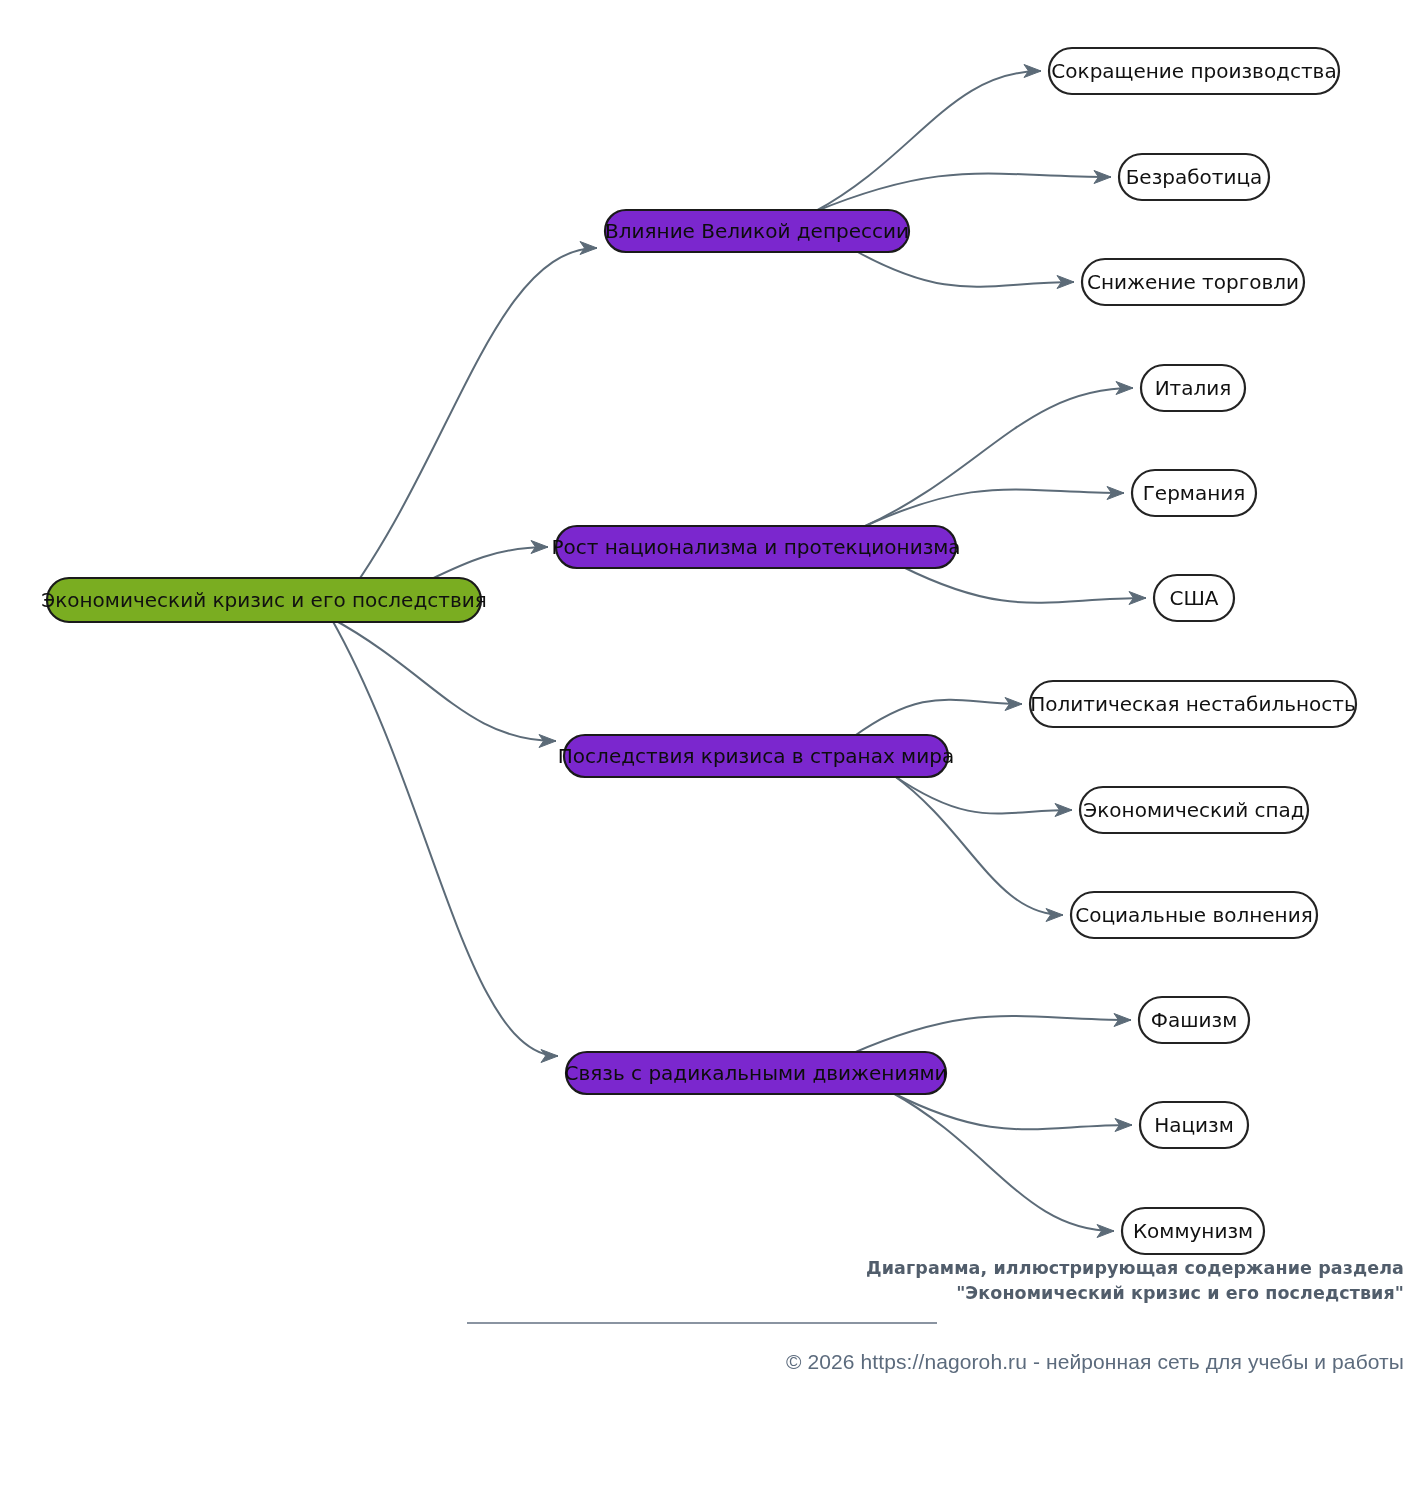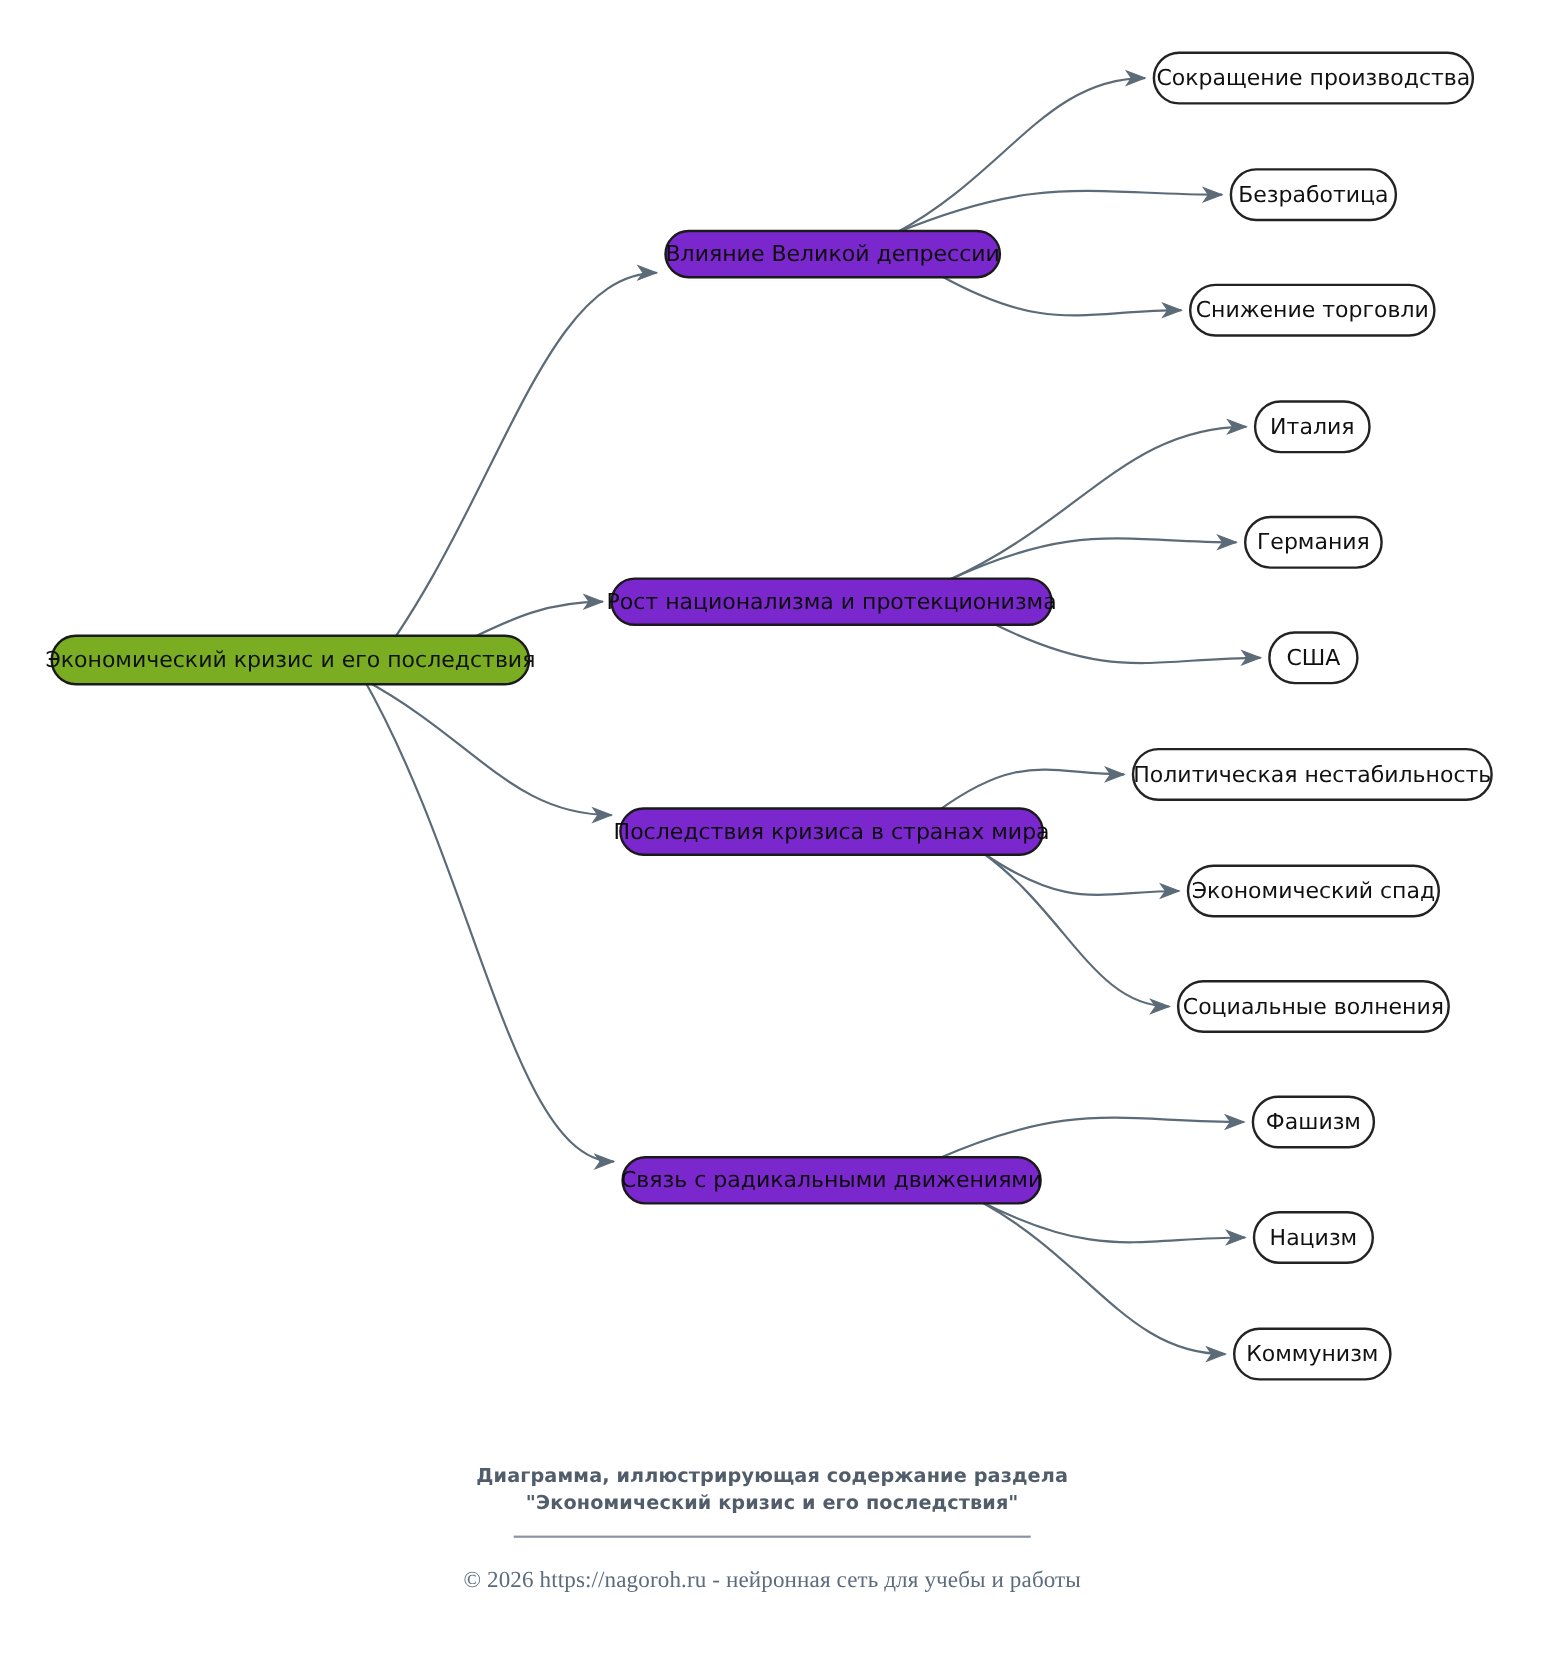--- a/index.html
+++ b/index.html
@@ -59,40 +59,40 @@
   .node-label-root {
     fill: #111111;
   }
   .node-label-branch {
     fill: #0d0d0d;
   }
   .caption-block {
     position: absolute;
     left: 0;
     right: 0;
-    top: 1330px;
-    text-align: center;
+    top: 1256px;
+    text-align: right;
   }
   .caption-line {
     font-family: "DejaVu Sans", "Liberation Sans", sans-serif;
     font-size: 17.5px;
     font-weight: bold;
     color: #515d6b;
     line-height: 25px;
     letter-spacing: 0.1px;
   }
   .caption-rule {
     width: 470px;
     height: 0;
     margin: 16px auto 0 auto;
     border-top: 2px solid #8a94a1;
   }
   .copyright-line {
     margin-top: 26px;
-    font-family: Liberation Serif, serif;
+    font-family: Liberation Sans, sans-serif;
     font-size: 21px;
     color: #5c6b7d;
     letter-spacing: 0.1px;
   }
 </style>
 </head>
 <body>
 
 <div id="mindmap-root">
   <svg id="diagram" viewBox="0 0 1404 1511">

